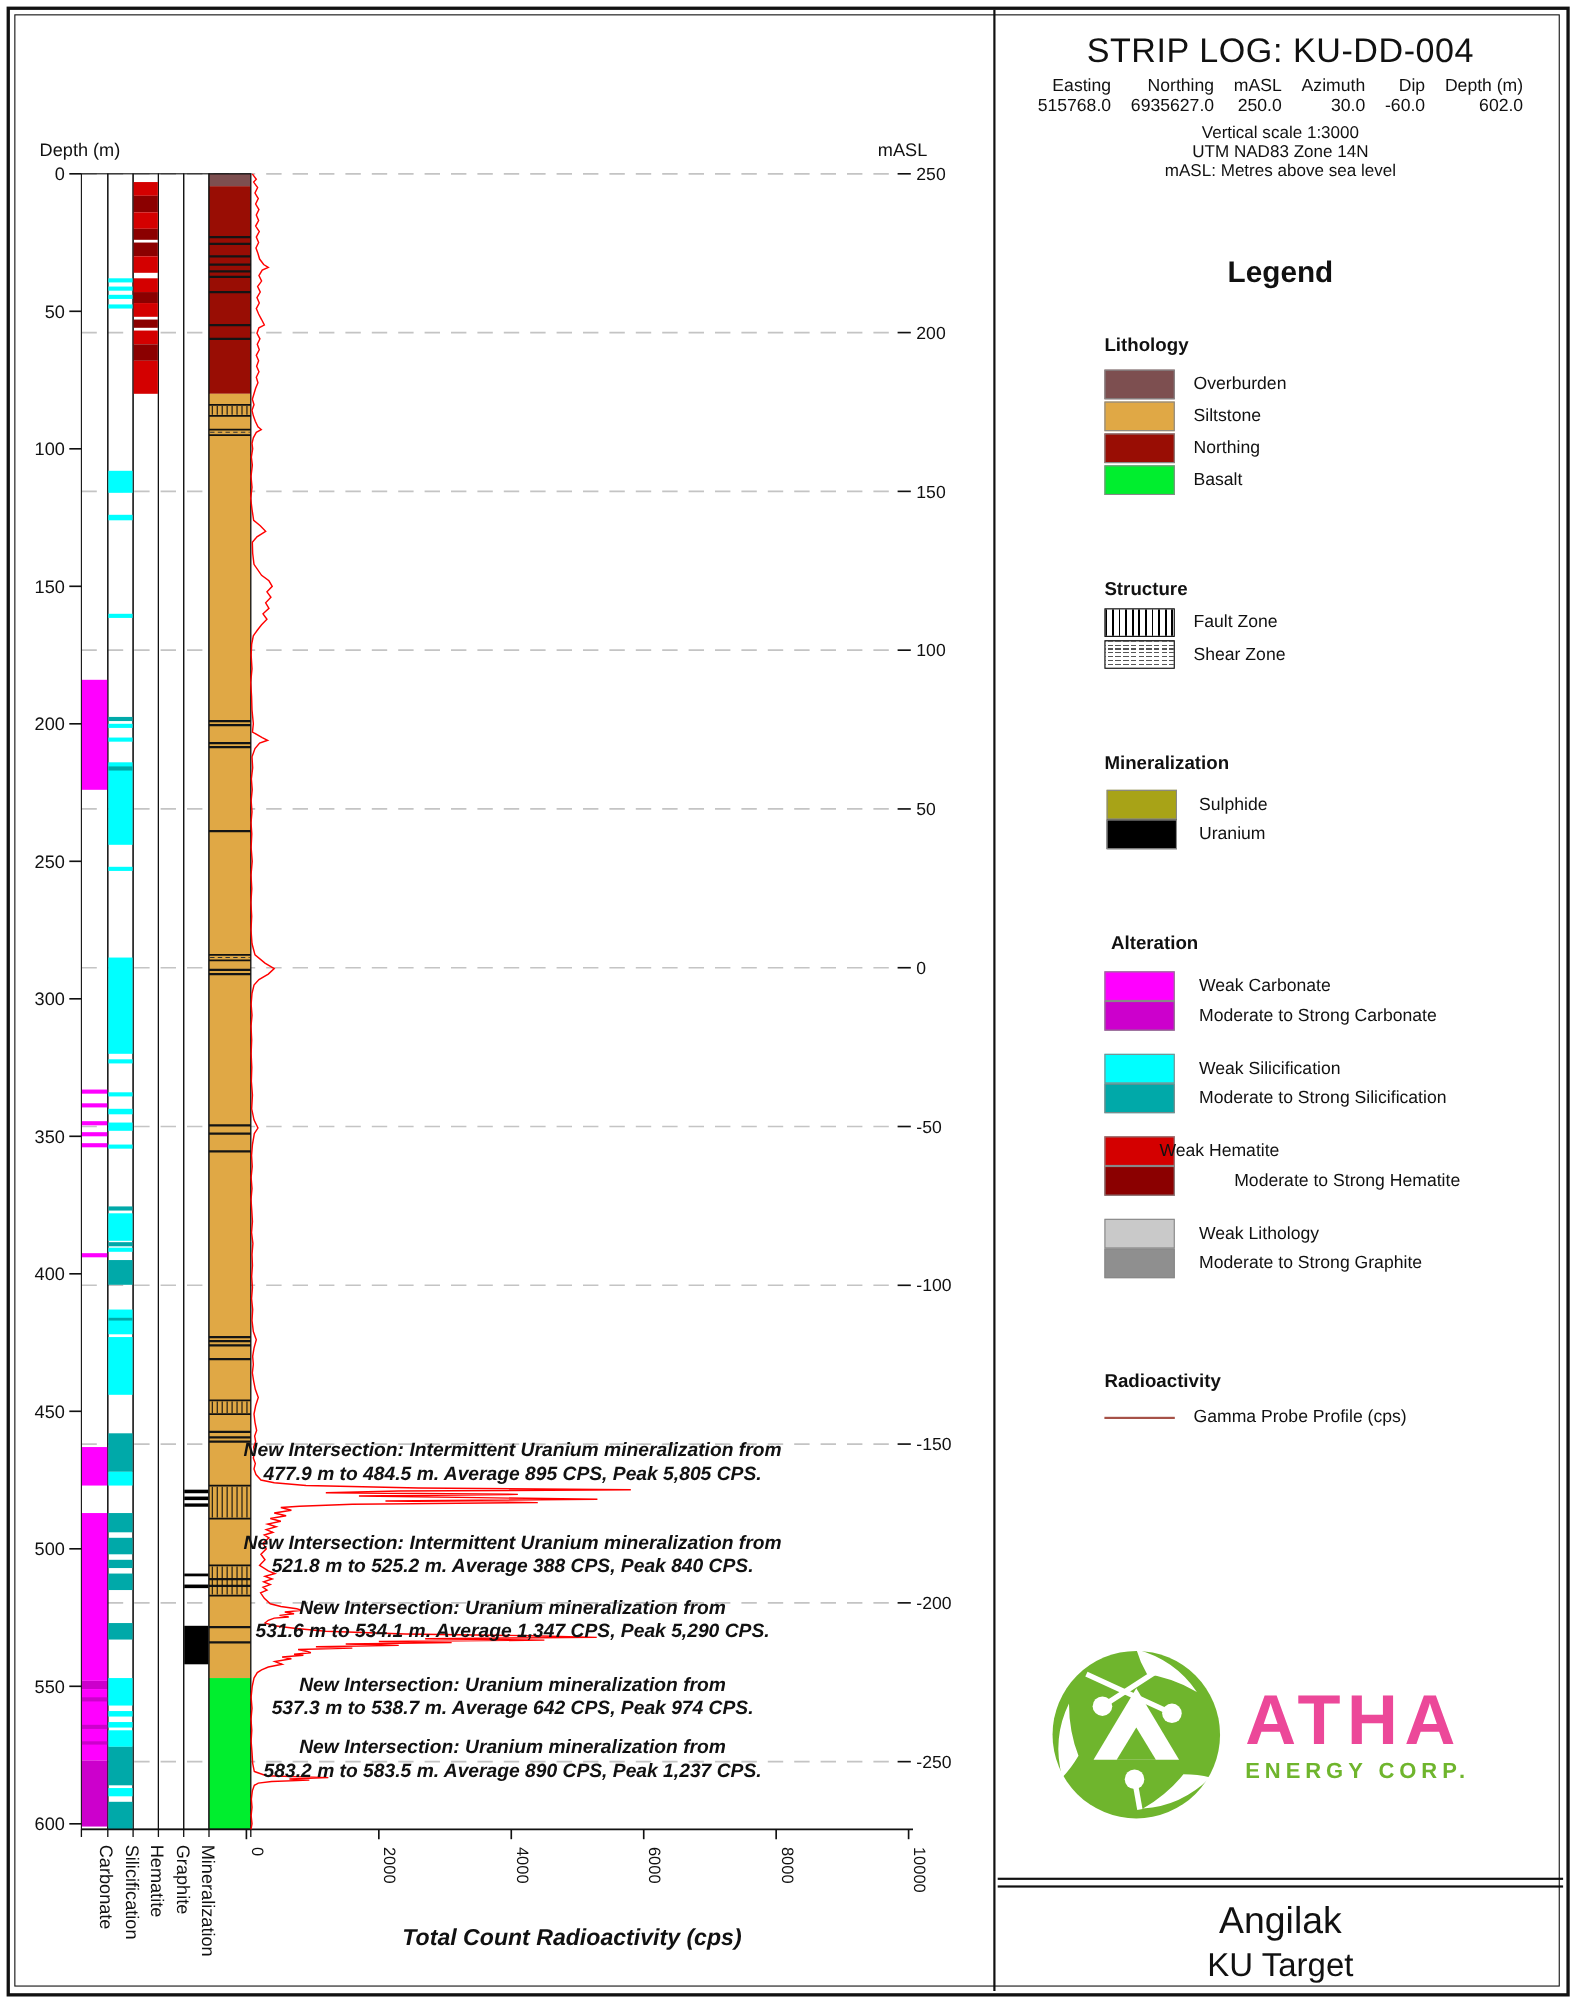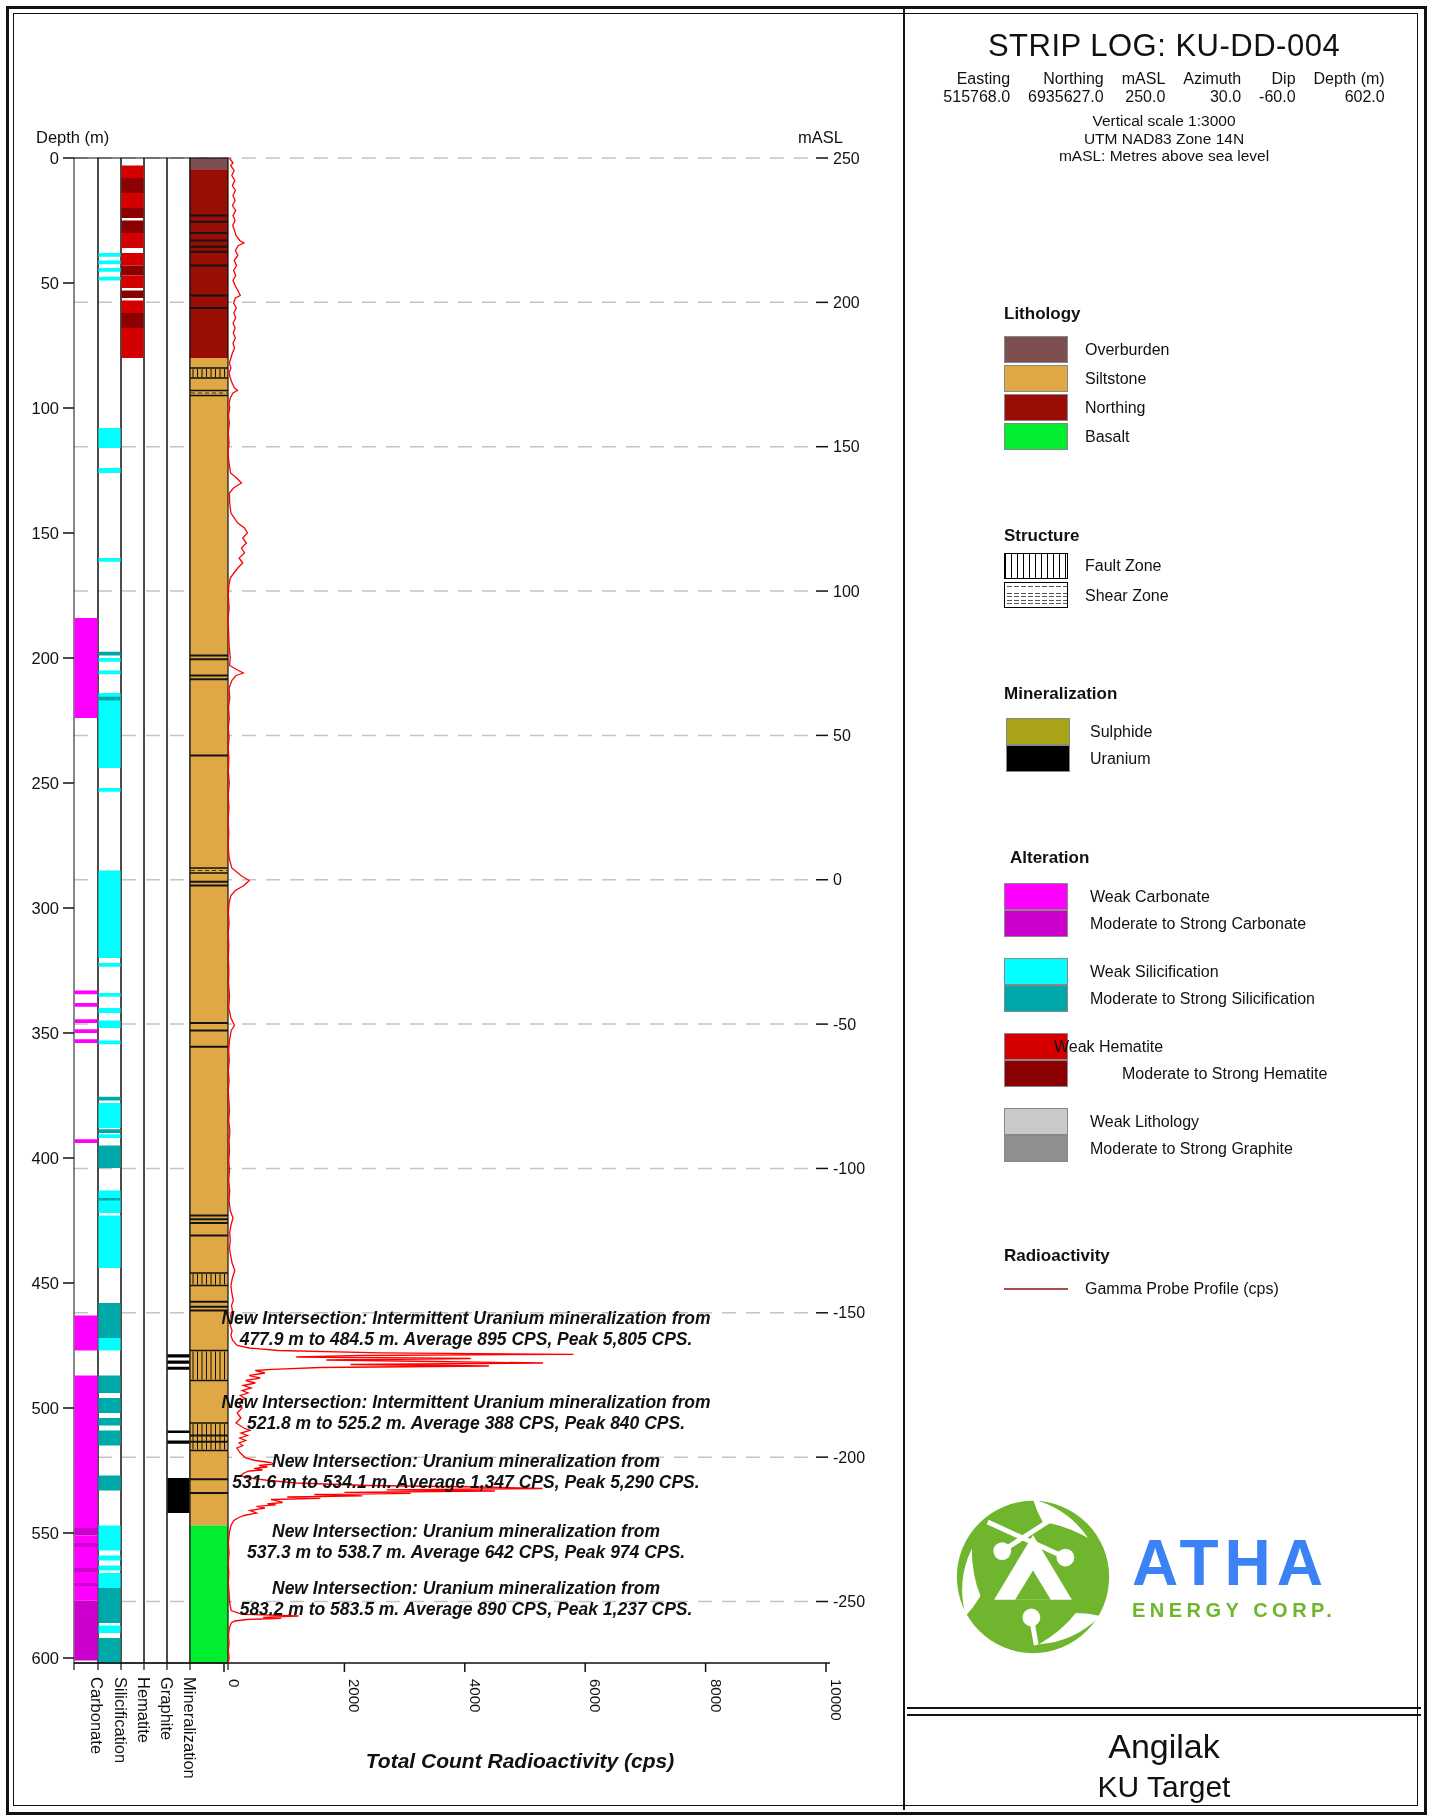--- a/index.html
+++ b/index.html
@@ -26,21 +26,21 @@
   .leg-label{position:absolute;font-size:16px;white-space:nowrap;transform:translateY(-50%);}
   .hatch-fault{background-image:repeating-linear-gradient(90deg,#000 0 1.5px,transparent 1.5px 6px);
         border:1.5px solid #000;background-color:#fff;}
   .hatch-shear{background-image:repeating-linear-gradient(90deg,#fff 0 2px,transparent 2px 7px),
         repeating-linear-gradient(0deg,transparent 0 2.5px,#555 2.5px 3.5px);
         border:1px solid #000;background-color:#fff;}
   .annot{position:absolute;left:212px;width:508px;text-align:center;
         font-size:17.5px;line-height:21px;font-weight:bold;font-style:italic;color:#111;}
   .sep{position:absolute;left:907px;width:514px;height:1.5px;background:#111;}
   .logo-row{position:absolute;display:flex;align-items:center;gap:18px;}
-  .atha-word{font-size:64px;font-weight:bold;color:#3b82f6;letter-spacing:6px;line-height:60px;}
+  .atha-word{font-size:64px;font-weight:bold;color:#ec4899;letter-spacing:6px;line-height:60px;}
   .atha-sub{font-size:20px;font-weight:bold;letter-spacing:4.5px;margin-top:6px;}
   .footer-big{font-size:34px;}
   .footer-small{font-size:30px;}
 </style>
 </head>
 <body>
 
 <div class="page">
   <div class="outer-border"></div>
   <div class="inner-border"></div>
@@ -352,20 +352,21 @@
         </div>
       </div>
   </div>
 
   <div class="rp-center notes" style="top:112px;">
     <div>Vertical scale 1:3000</div>
     <div>UTM NAD83 Zone 14N</div>
     <div>mASL: Metres above sea level</div>
   </div>
 
+  <div class="rp-center legend-title" style="top:232px;">Legend</div>
 
   <div class="sec-header" style="left:1004px;top:304px;">Lithology</div>
   <div id="lith-items"></div>
 
   <div class="sec-header" style="left:1004px;top:526px;">Structure</div>
   <div class="swatch hatch-fault" style="left:1004px;top:553px;height:26px;"></div>
   <div class="leg-label" style="left:1085px;top:566px;">Fault Zone</div>
   <div class="swatch hatch-shear" style="left:1004px;top:582px;height:26px;"></div>
   <div class="leg-label" style="left:1085px;top:596px;">Shear Zone</div>
 

